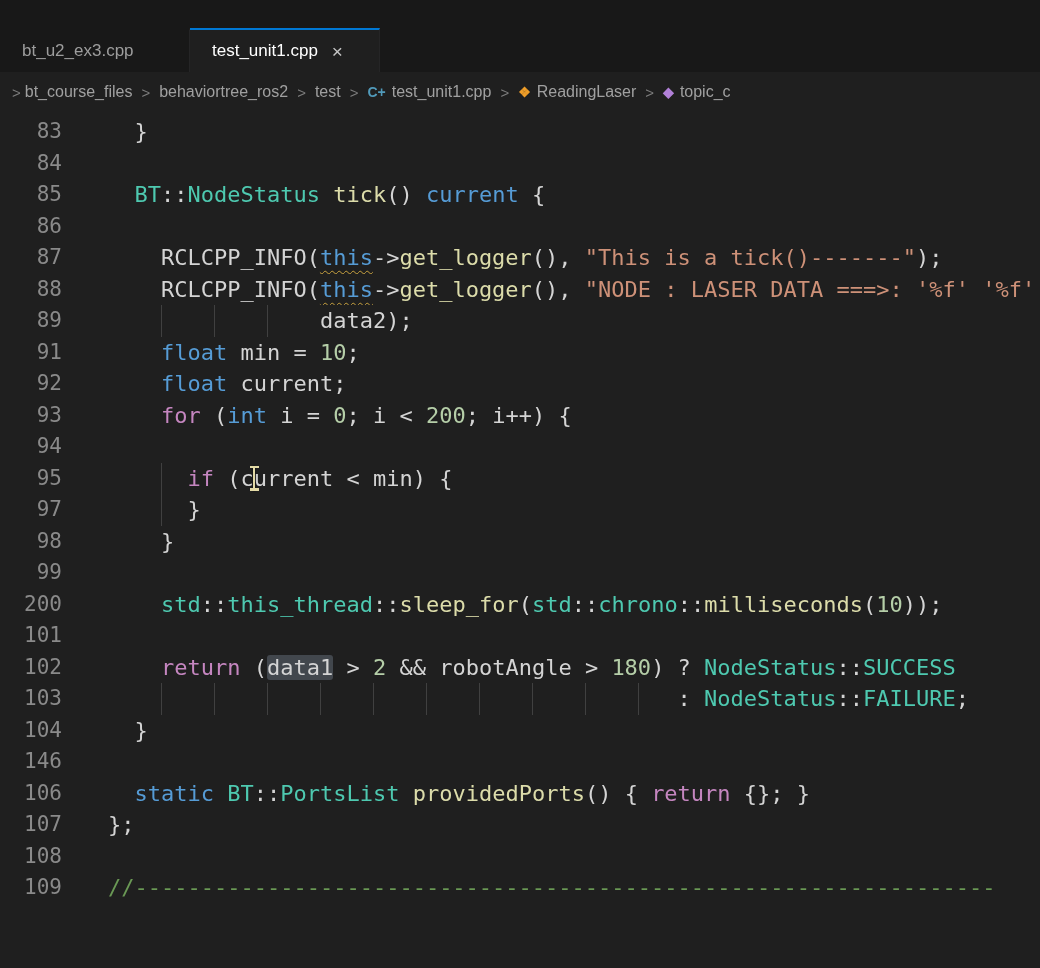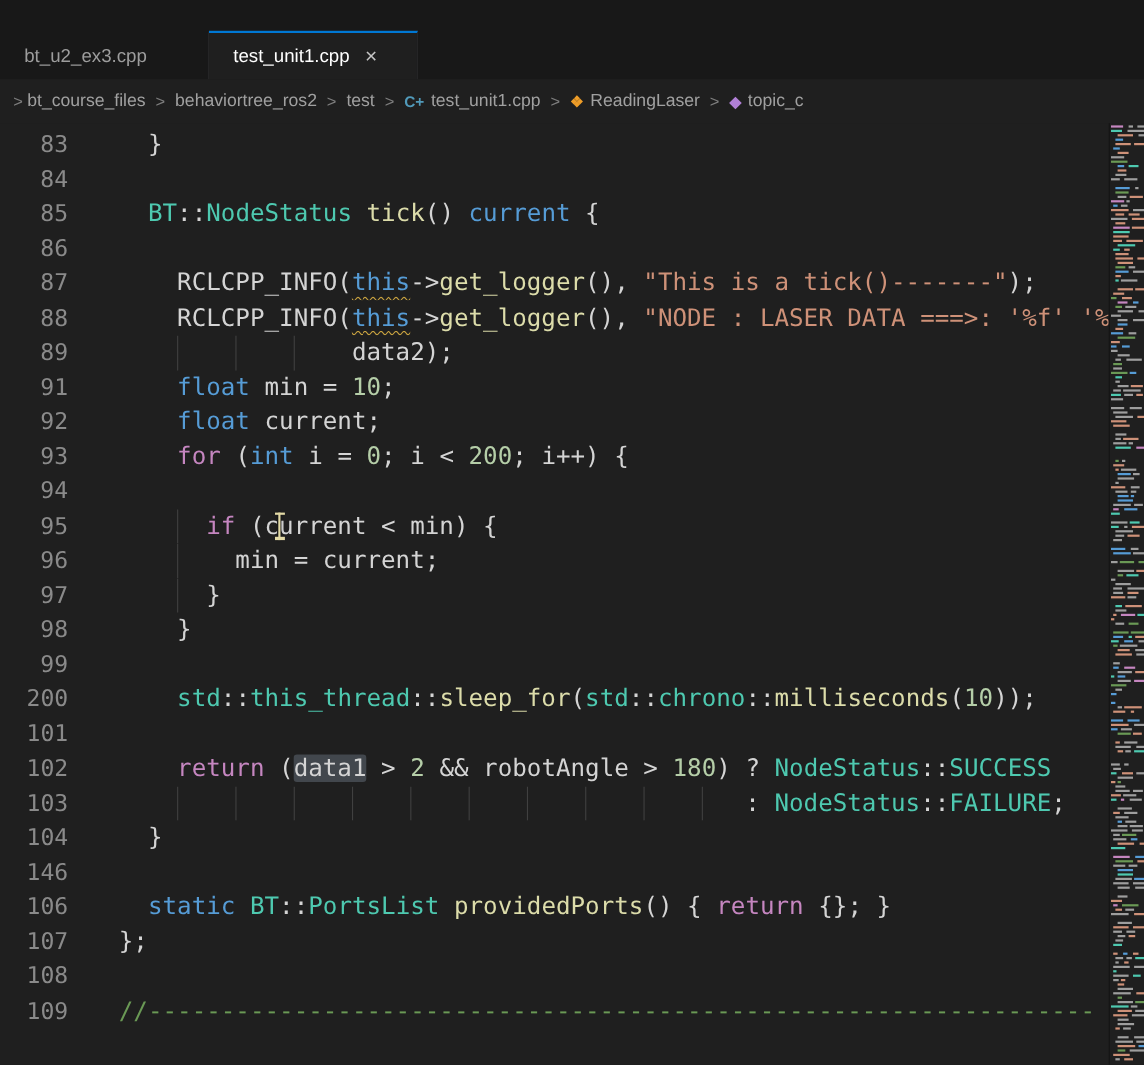--- a/index.html
+++ b/index.html
@@ -37,21 +37,21 @@
     color: var(--breadcrumbFg, #a0a0a0);
     white-space: nowrap; overflow: hidden;
     background: var(--editorBg, #1f1f1f);
   }
   .bc-sep, .bc-lead { color: #7d7d7d; margin: 0 9px; font-size: 15px; }
   .bc-lead { margin: 0 4px 0 2px; }
   .bc-item { display: inline-flex; align-items: center; gap: 6px; cursor: pointer; }
   .bc-icon { font-size: 14px; line-height: 1; font-weight: bold; }
 
   
-  .editor { position: absolute; top: 112px; left: 0; right: 0; bottom: 0; display: flex; }
+  .editor { position: absolute; top: 112px; left: 0; right: 0; bottom: 0; display: flex; flex-direction: column; }
   .code-area { flex: 1; overflow: hidden; padding-top: 4px; }
   .line {
     display: flex; height: 31.5px;
     font-family: "DejaVu Sans Mono", monospace;
     font-size: 22px; line-height: 31.5px;
   }
   .ln {
     flex: none; width: 62px; text-align: right;
     color: var(--ln, #8a8a8a); font-size: 21px;
     user-select: none;
@@ -185,24 +185,20 @@
           <div class="code"><span class="tok fg">    </span><span class="tok ctrl">for</span><span class="tok fg"> (</span><span class="tok kw">int</span><span class="tok fg"> i = </span><span class="tok num">0</span><span class="tok fg">; i &lt; </span><span class="tok num">200</span><span class="tok fg">; i++) {</span></div>
         </div>
         <div class="line">
           <div class="ln">94</div>
         </div>
         <div class="line">
           <div class="ln">95</div>
           <div class="code"><i class="guide" style="left: 4ch;"></i><span class="tok fg">      </span><span class="tok ctrl">if</span><span class="tok fg"> (current &lt; min) {</span><span class="ibeam" style="left: calc(11ch - 1px);"></span></div>
         </div>
         <div class="line">
-          <div class="ln">96</div>
-          <div class="code"><i class="guide" style="left: 4ch;"></i><span class="tok fg">        min = current;</span></div>
-        </div>
-        <div class="line">
           <div class="ln">97</div>
           <div class="code"><i class="guide" style="left: 4ch;"></i><span class="tok fg">      }</span></div>
         </div>
         <div class="line">
           <div class="ln">98</div>
           <div class="code"><span class="tok fg">    }</span></div>
         </div>
         <div class="line">
           <div class="ln">99</div>
           <div class="code"></div>

